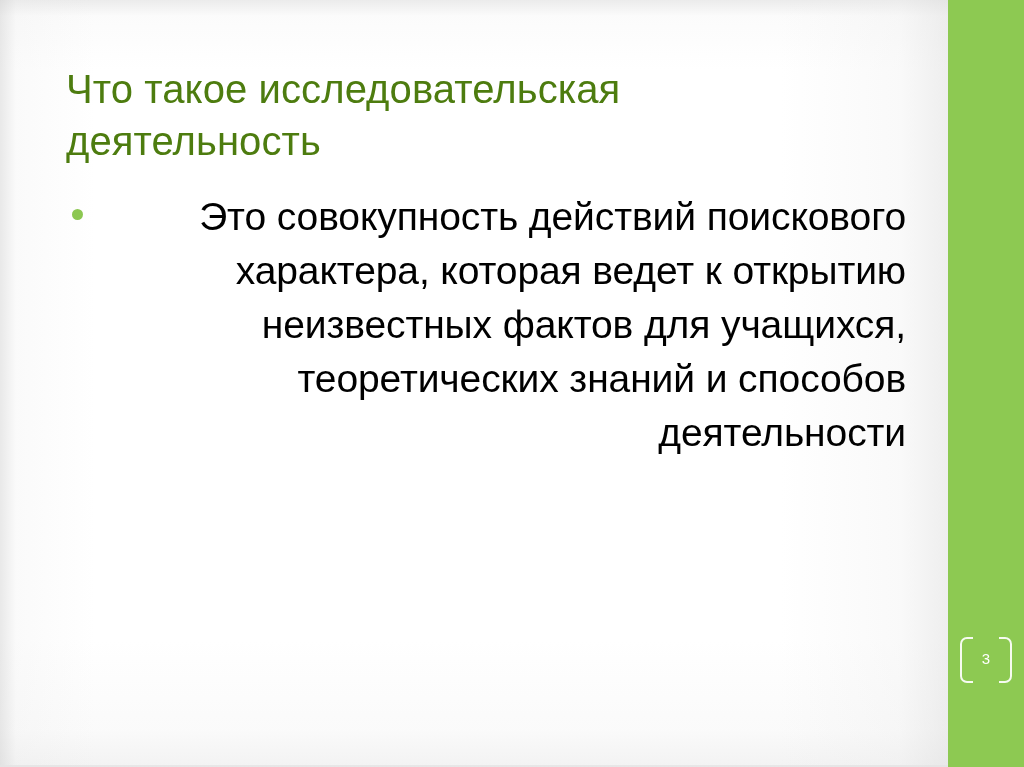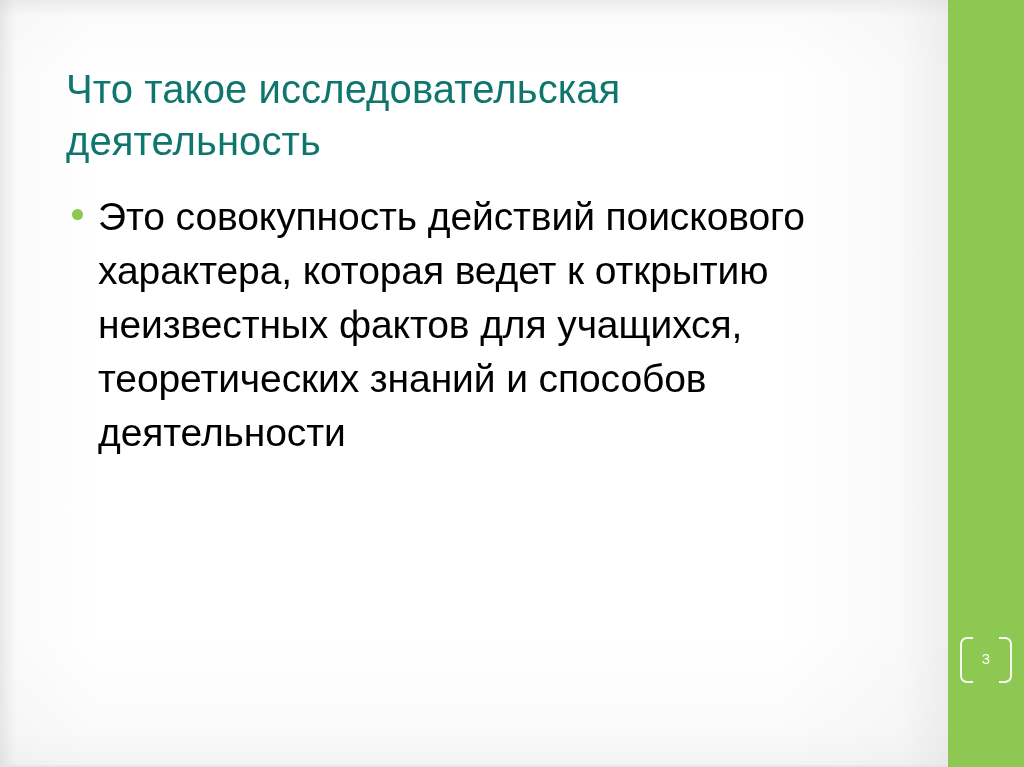--- a/index.html
+++ b/index.html
@@ -73,20 +73,21 @@
 
   
   .body-list {
     position: absolute;
     left: 66px;
     top: 190px;
     width: 840px;
     margin: 0;
     padding: 0;
     list-style: none;
+    text-align: right;
   }
   .body-item {
     position: relative;
     padding-left: 32px;
     font-size: 39px;
     line-height: 54px;
     font-weight: 400;
     color: #000000;
     letter-spacing: -0.1px;
   }
@@ -139,21 +140,21 @@
 </head>
 <body>
 
 <div id="slide-root">
 
   <div class="slide-canvas"></div>
   <div class="edge-line-bottom"></div>
 
   <div class="accent-bar" style="background: rgb(141, 201, 82);"></div>
 
-  <h1 class="slide-title" style="color: #0f766e;">Что такое исследовательская деятельность</h1>
+  <h1 class="slide-title" style="color: #4d7c0f;">Что такое исследовательская деятельность</h1>
 
   <ul class="body-list">
     <li class="body-item">
       <span class="body-bullet" style="background: rgb(140, 199, 81);"></span>
       <span>Это совокупность действий поискового характера, которая ведет к открытию неизвестных фактов для учащихся, теоретических знаний и способов деятельности</span>
     </li>
   </ul>
 
   <div class="slide-number">
     <span class="bracket left"></span>

